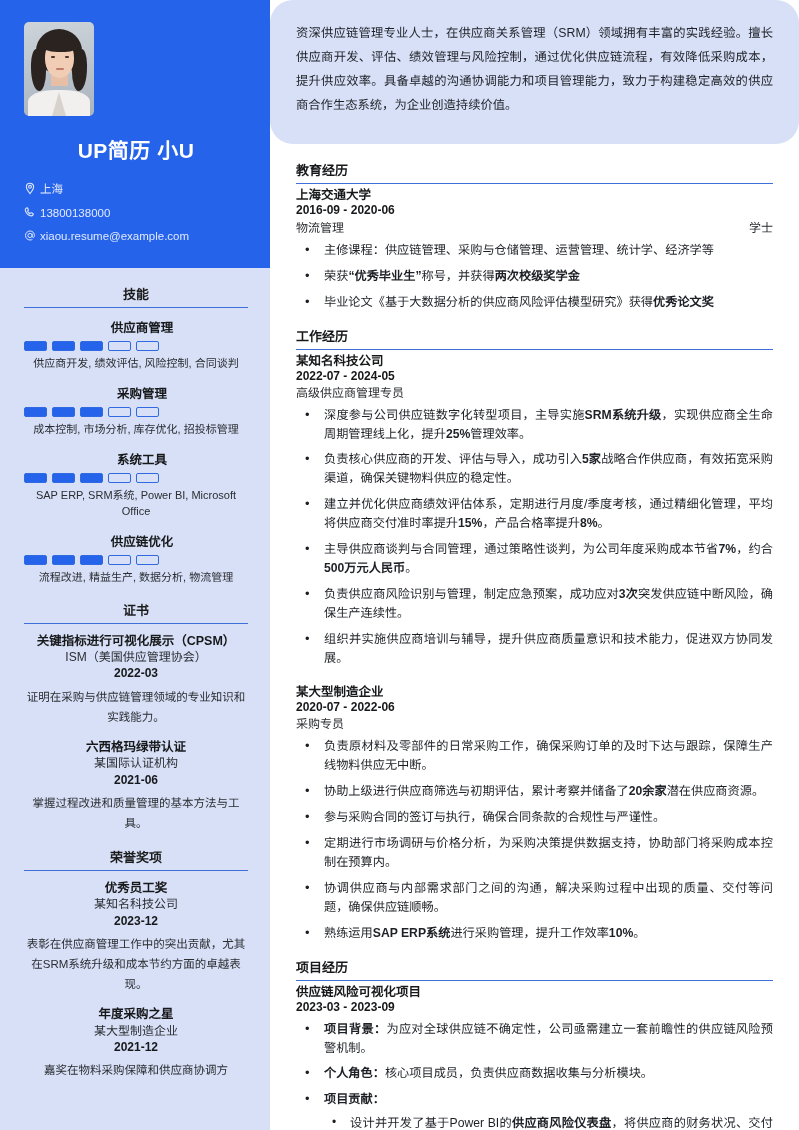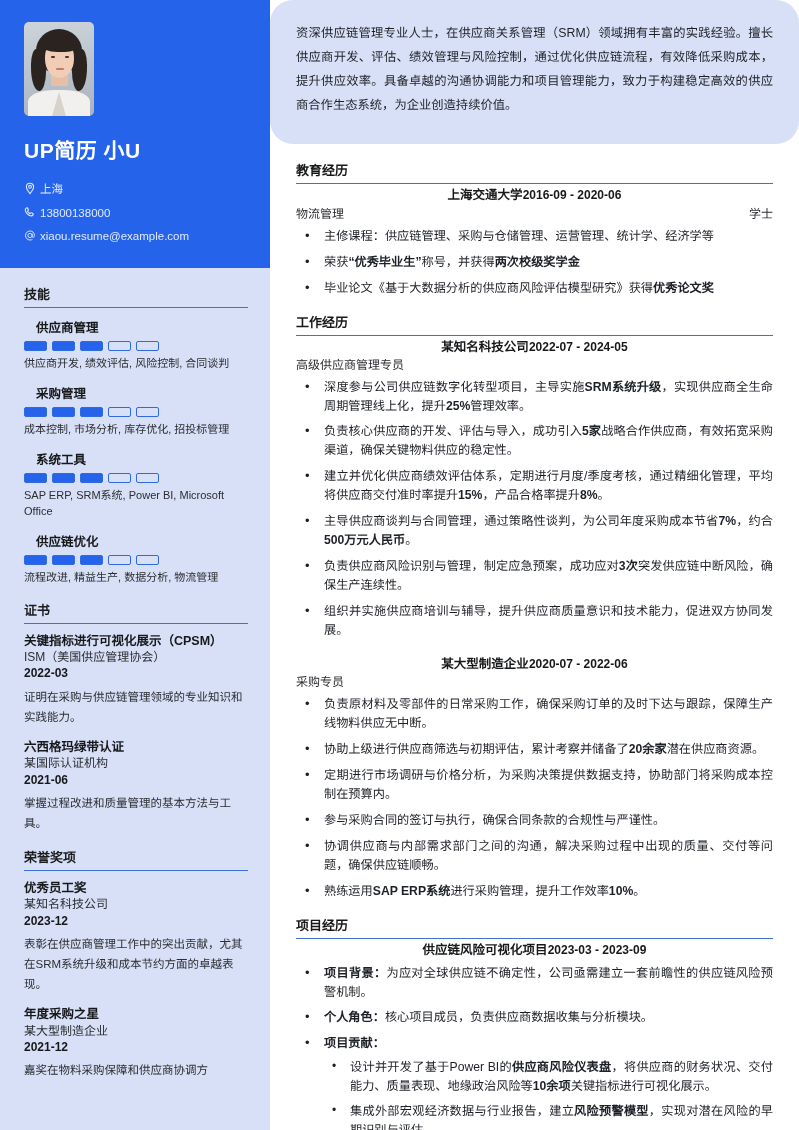--- a/index.html
+++ b/index.html
@@ -5,21 +5,21 @@
   * { box-sizing: border-box; margin: 0; padding: 0; }
   html, body {
     width: 799px; height: 1130px;
     background: #ffffff;
     font-family: "Liberation Sans", "DejaVu Sans", sans-serif;
     overflow: hidden;
   }
   .page { position: relative; width: 799px; height: 1130px; display: flex; background: #fff; overflow: hidden; }
 
   
-  .sidebar { width: 270px; flex: 0 0 270px; background: #d7e0f7; position: relative; }
+  .sidebar { width: 270px; flex: 0 0 270px; background: #d7e0f7; position: relative; text-align: center; }
   .sidebar-head { background: #2563eb; padding: 22px 22px 26px 24px; }
   .photo {
     width: 70px; height: 94px; border-radius: 5px; overflow: hidden;
     background: linear-gradient(170deg,#cdd4da 0%, #b9c2cb 55%, #aab4be 100%);
     position: relative; margin-bottom: 18px;
   }
   .photo .hair {
     position:absolute; left:12px; top:7px; width:46px; height:44px;
     background:#2a2320; border-radius:50% 50% 46% 46%;
   }
@@ -84,21 +84,21 @@
   .main { flex: 1 1 auto; min-width: 0; position: relative; }
   .summary { background: #d7e0f7; padding: 22px 26px 26px 26px; border-radius: 23px; }
   .summary p { font-size: 12.3px; color: #1d2026; line-height: 1.95; text-align: justify; }
 
   .main-body { padding: 16px 26px 0 26px; }
   .sec { margin-bottom: 14px; }
   .sec-title {
     font-size: 13px; font-weight: bold; color: #17181a;
     padding-bottom: 4px; margin-bottom: 0; border-bottom: 1.5px solid #3f6fd8;
   }
-  .ent-head { display:flex; justify-content: center; align-items: baseline; }
+  .ent-head { display:flex; justify-content: flex-end; align-items: baseline; flex-direction: column; }
   .ent-org { font-size: 12.5px; font-weight: bold; color: #17181a; }
   .ent-date { font-size: 12px; font-weight: bold; color: #17181a; white-space: nowrap; }
   .ent-sub { display:flex; justify-content: space-between; align-items: baseline; margin-top: 1px; }
   .ent-role { font-size: 12px; color: #2b2d31; }
   .ent-extra { font-size: 12px; color: #2b2d31; white-space: nowrap; }
 
   ul.bul { list-style: none; margin: 6px 0 0 0; padding: 0; }
   ul.bul > li {
     position: relative; padding-left: 28px; margin-bottom: 7px;
     font-size: 12.2px; color: #1d2026; line-height: 1.55; text-align: justify;
@@ -310,22 +310,22 @@
             </div>
             <div class="ent">
               <div class="ent-head">
                 <div class="ent-org">某大型制造企业</div>
                 <div class="ent-date">2020-07 - 2022-06</div>
               </div>
               <div class="ent-role">采购专员</div>
               <ul class="bul">
                 <li>负责原材料及零部件的日常采购工作，确保采购订单的及时下达与跟踪，保障生产线物料供应无中断。</li>
                 <li>协助上级进行供应商筛选与初期评估，累计考察并储备了<b>20余家</b>潜在供应商资源。</li>
+                <li>参与采购合同的签订与执行，确保合同条款的合规性与严谨性。</li>
                 <li>定期进行市场调研与价格分析，为采购决策提供数据支持，协助部门将采购成本控制在预算内。</li>
-                <li>参与采购合同的签订与执行，确保合同条款的合规性与严谨性。</li>
                 <li>协调供应商与内部需求部门之间的沟通，解决采购过程中出现的质量、交付等问题，确保供应链顺畅。</li>
                 <li>熟练运用<b>SAP ERP系统</b>进行采购管理，提升工作效率<b>10%</b>。</li>
               </ul>
             </div>
           </div>
       </section>
 
       <section class="sec">
         <div class="sec-title">项目经历</div>
         <div id="projects-list">

